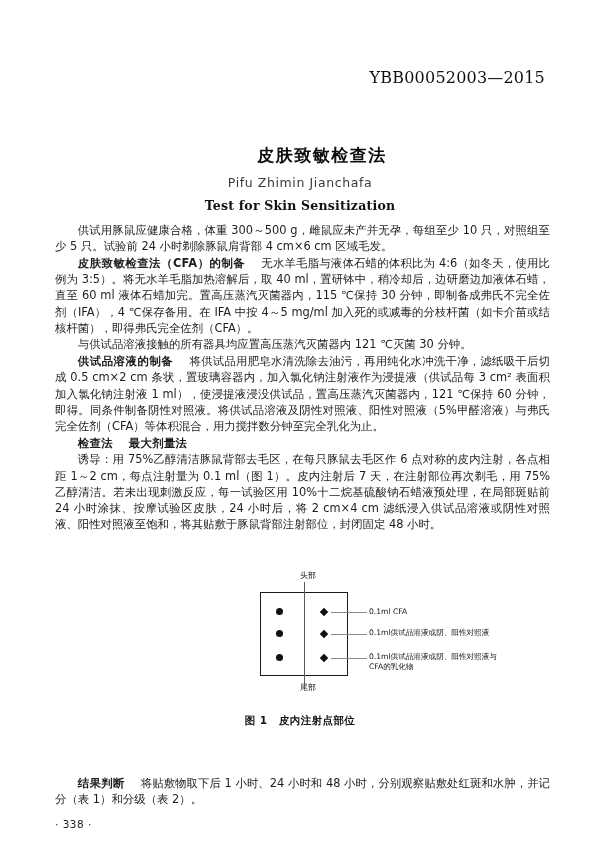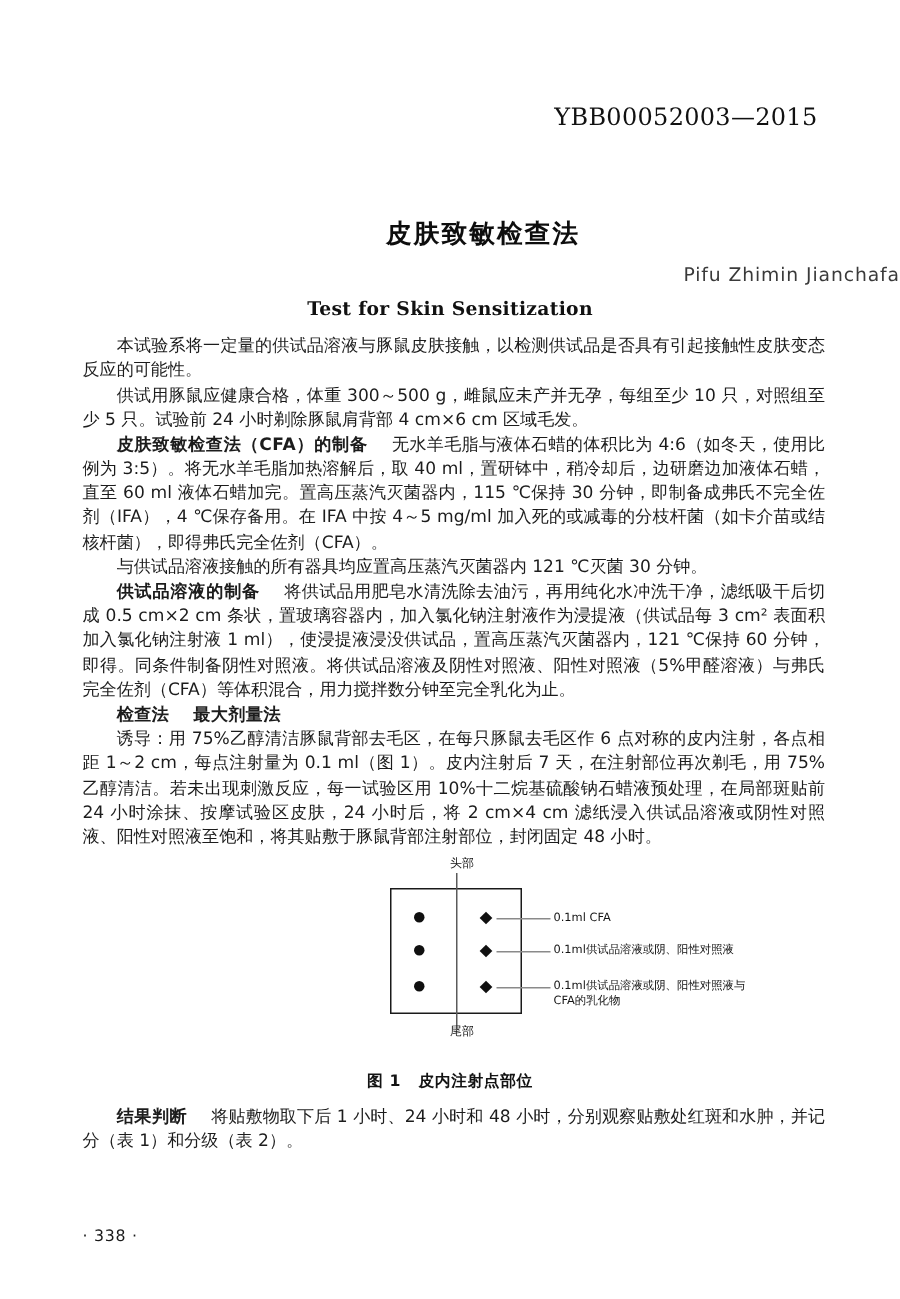--- a/index.html
+++ b/index.html
@@ -49,21 +49,20 @@
     color: #0d0d0d;
     font-family: "DejaVu Sans", "Liberation Sans", sans-serif;
     padding-left: 44px;
   }
   .title-py {
     font-size: 12.5px;
     margin-top: 8px;
     color: #3a3a3a;
     letter-spacing: 0.6px;
     font-family: "DejaVu Sans", "Liberation Sans", sans-serif;
-    text-align: right;
   }
   .title-en {
     font-size: 12.5px;
     font-weight: bold;
     margin-top: 8px;
     color: #111;
     letter-spacing: 0.2px;
   }
   
   .body-area {
@@ -189,21 +188,21 @@
   .body-lower {
     position: absolute;
     left: 55px;
     right: 50px;
     top: 733px;
   }
   .body-lower2 {
     position: absolute;
     left: 55px;
     right: 50px;
-    top: 736px;
+    top: 775px;
   }
   .page-number {
     position: absolute;
     left: 55px;
     top: 818px;
     font-size: 10.5px;
     color: #1a1a1a;
     font-family: "DejaVu Sans", "Liberation Sans", sans-serif;
     letter-spacing: 0.5px;
   }
@@ -216,21 +215,20 @@
   <div class="std-number">YBB00052003—2015</div>
 
   <div class="title-block">
     <div class="title-cn">皮肤致敏检查法</div>
     <div class="title-py">Pifu Zhimin Jianchafa</div>
     <div class="title-en">Test for Skin Sensitization</div>
   </div>
 
   <div class="body-area">
 
-    <p class="para">本试验系将一定量的供试品溶液与豚鼠皮肤接触，以检测供试品是否具有引起接触性皮肤变态反应的可能性。</p>
 
     <p class="para">供试用豚鼠应健康合格，体重 300～500 g，雌鼠应未产并无孕，每组至少 10 只，对照组至少 5 只。试验前 24 小时剃除豚鼠肩背部 4 cm×6 cm 区域毛发。</p>
 
     <p class="para">
       <span class="lead">皮肤致敏检查法（CFA）的制备</span><span class="lead-gap"></span><span>无水羊毛脂与液体石蜡的体积比为 4:6（如冬天，使用比例为 3:5）。将无水羊毛脂加热溶解后，取 40 ml，置研钵中，稍冷却后，边研磨边加液体石蜡，直至 60 ml 液体石蜡加完。置高压蒸汽灭菌器内，115 ℃保持 30 分钟，即制备成弗氏不完全佐剂（IFA），4 ℃保存备用。在 IFA 中按 4～5 mg/ml 加入死的或减毒的分枝杆菌（如卡介苗或结核杆菌），即得弗氏完全佐剂（CFA）。</span>
     </p>
 
     <p class="para">与供试品溶液接触的所有器具均应置高压蒸汽灭菌器内 121 ℃灭菌 30 分钟。</p>
 
     <p class="para">

